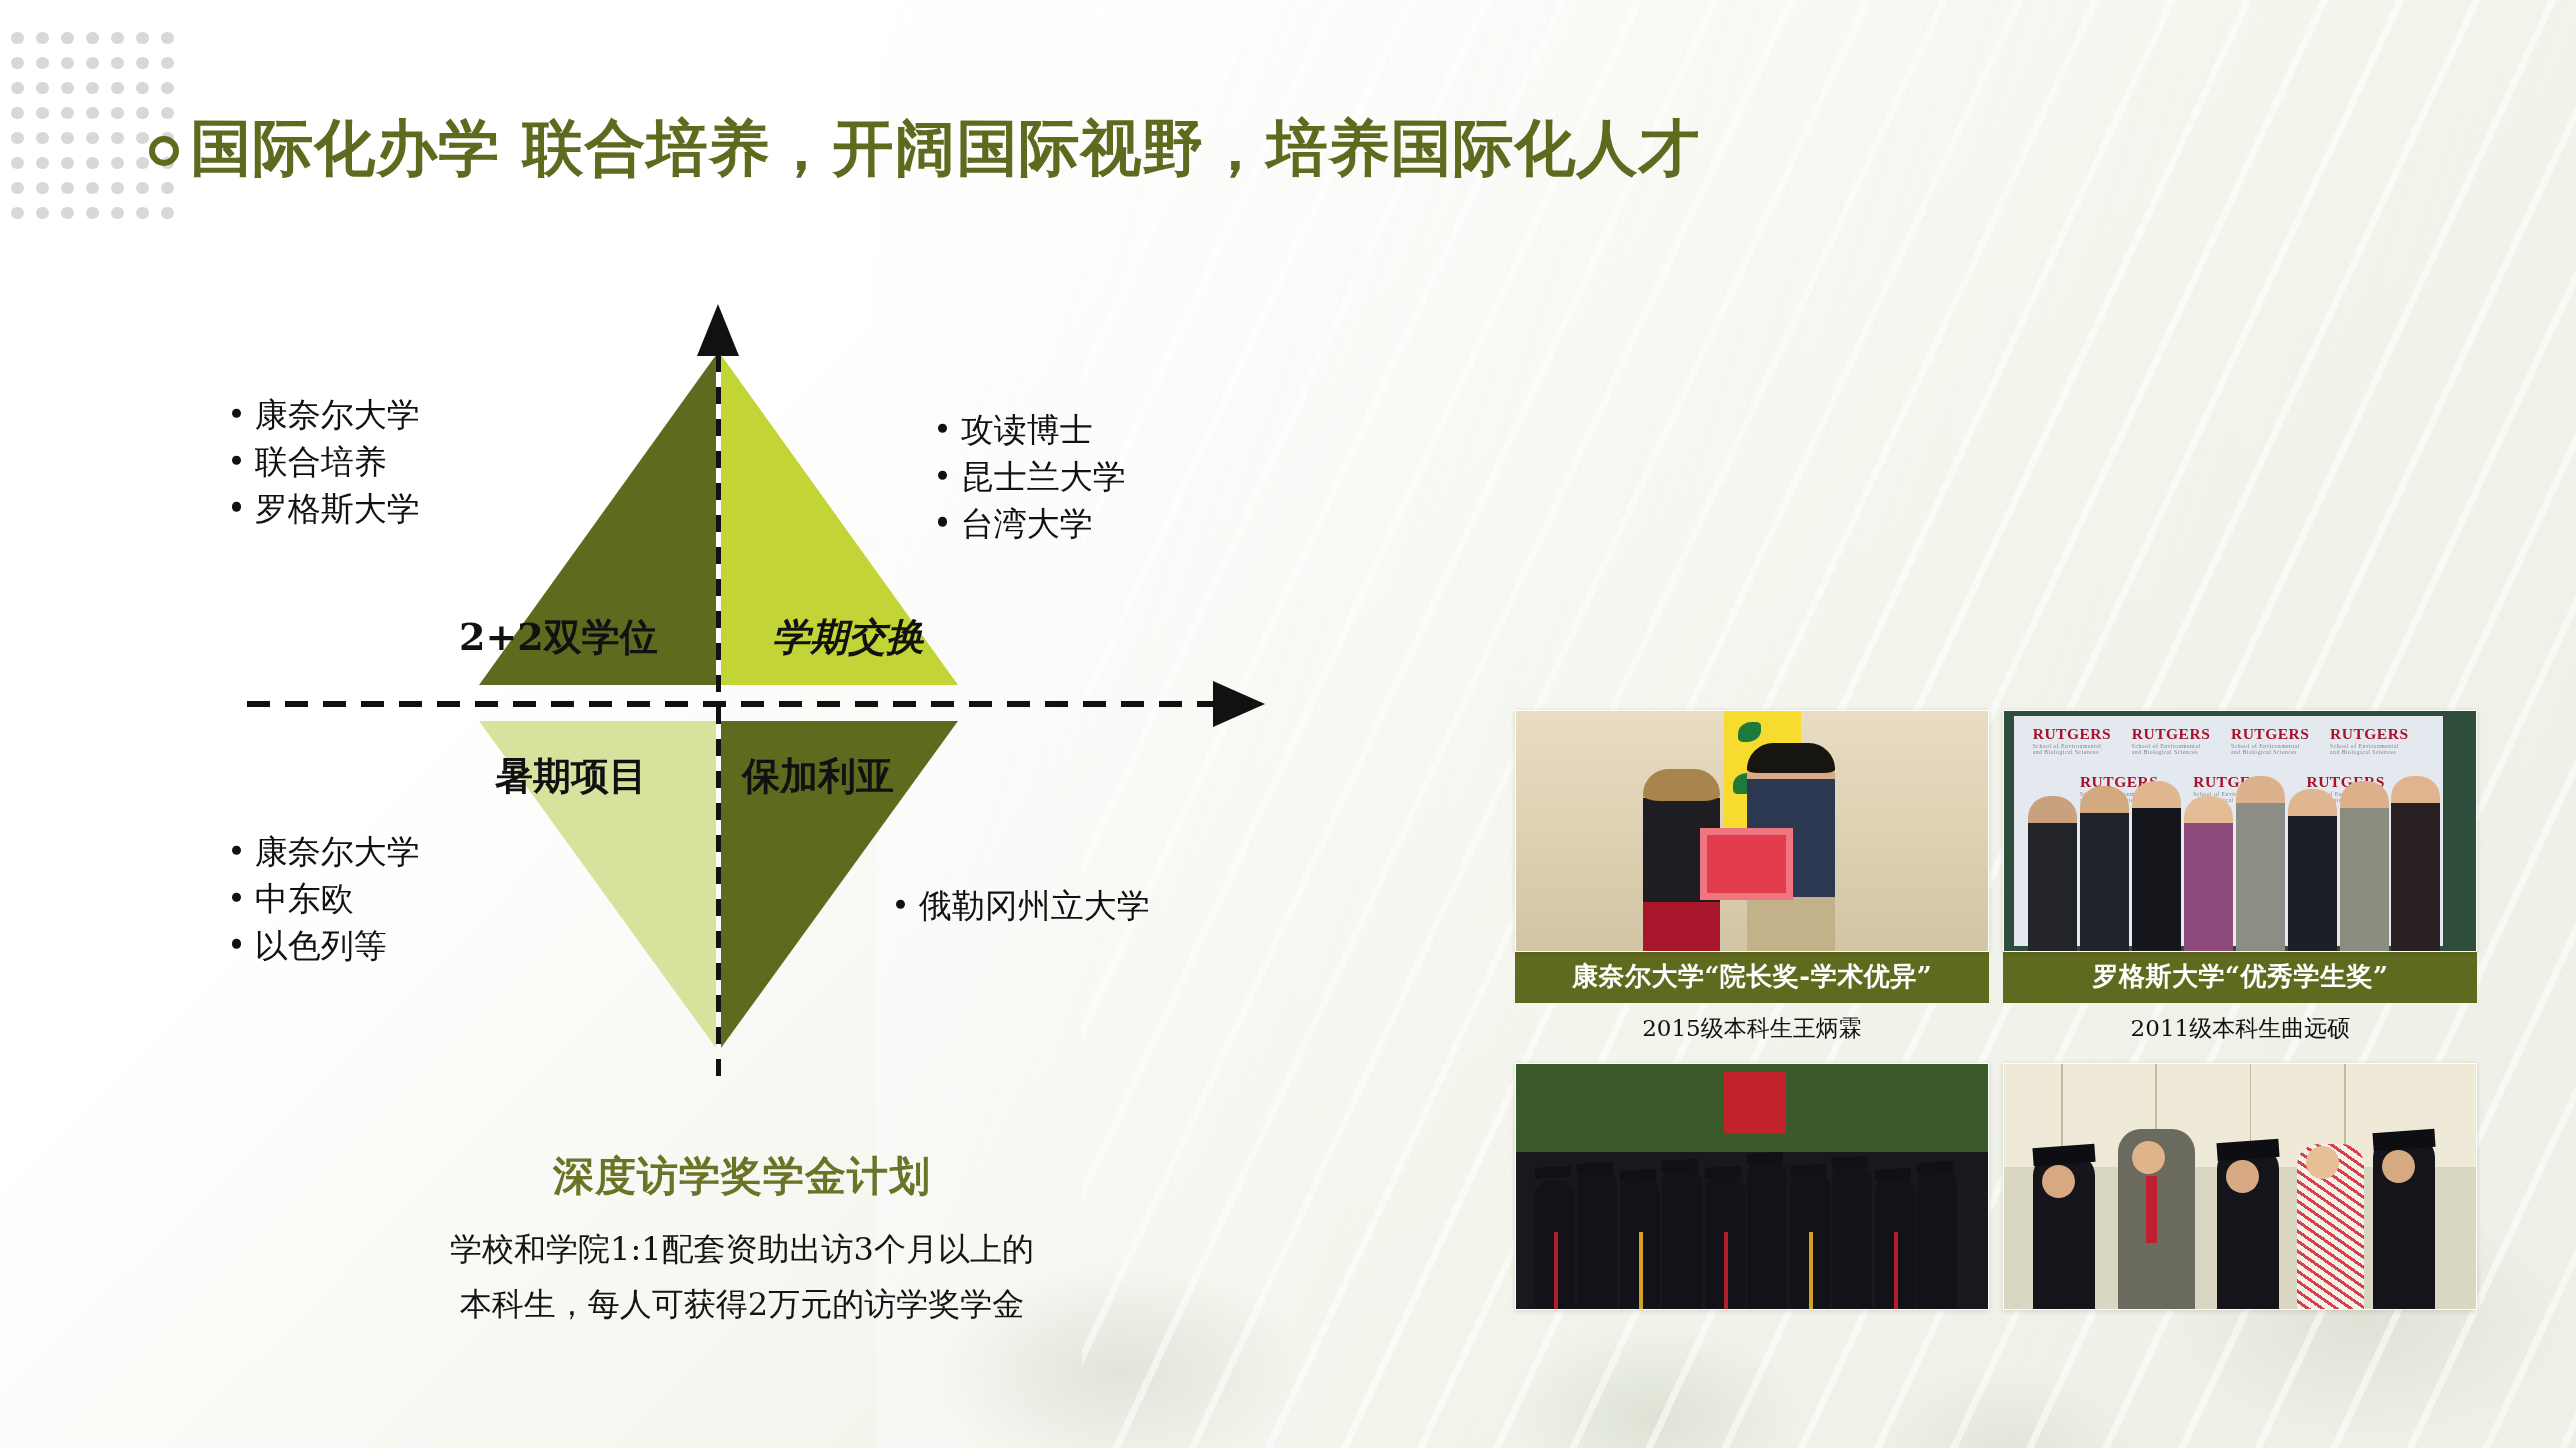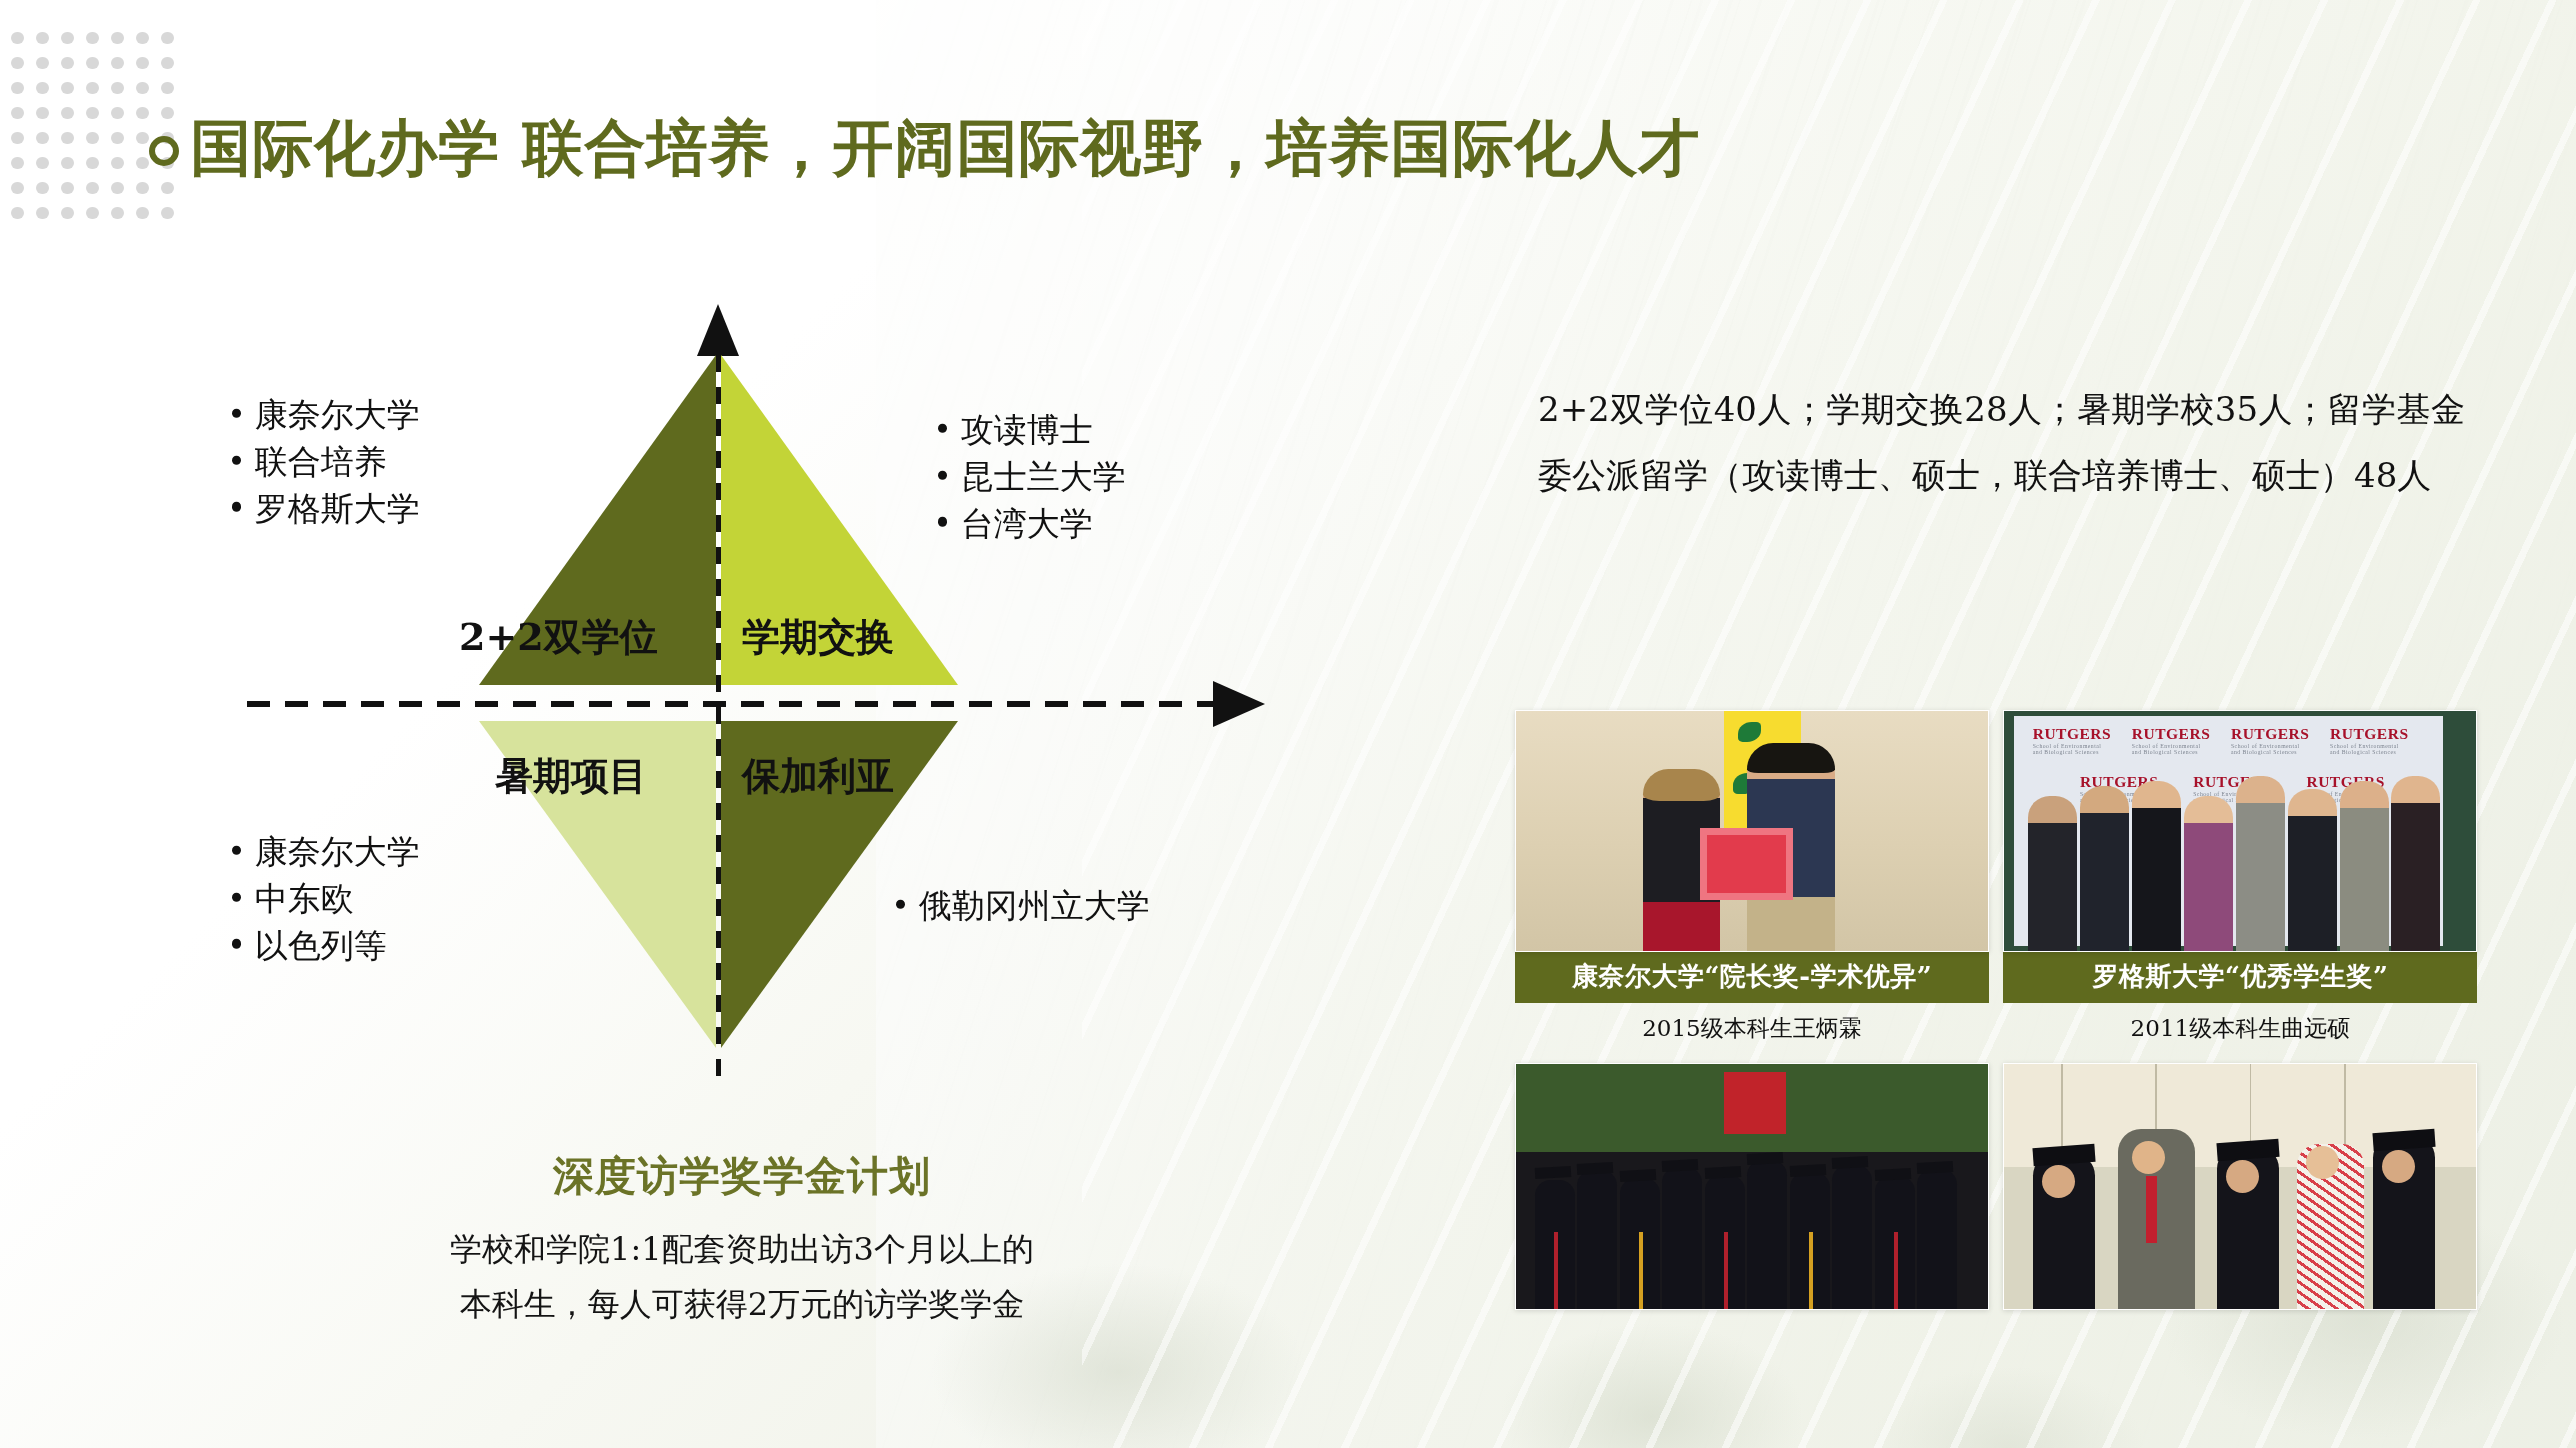--- a/index.html
+++ b/index.html
@@ -89,21 +89,21 @@
   #quad-bl .quad-shape { background:#d7e39c; clip-path:polygon(0 0,100% 0,100% 100%); }
   
   #quad-br { left:721px; top:721px; width:237px; height:327px; }
   #quad-br .quad-shape { background:#5f6a1e; clip-path:polygon(0 0,100% 0,0 100%); }
 
   .quad-label {
     position:absolute; font-size:38px; font-weight:bold; color:#111;
     font-family:"DejaVu Serif",serif; white-space:nowrap; line-height:1;
   }
   #label-tl { left:459px; top:618px; }
-  #label-tr { left:742px; top:618px; }
+  #label-tr { left:772px; top:618px;font-style:italic; }
   #label-bl { left:495px; top:757px; }
   #label-br { left:742px; top:757px; }
 
   
   #axis-v {
     position:absolute; left:716px; top:355px; width:5.2px; height:726px;
     background:repeating-linear-gradient(to bottom,#111 0 17.5px,rgba(0,0,0,0) 17.5px 32px);
   }
   #axis-v-arrow {
     position:absolute; left:697px; top:304px;
@@ -411,21 +411,20 @@
         </li>
     </ul>
   </div>
 
   <div id="scholarship">
     <div id="scholarship-title">深度访学奖学金计划</div>
     <p>学校和学院1:1配套资助出访3个月以上的</p>
     <p>本科生，每人可获得2万元的访学奖学金</p>
   </div>
 
-  <div id="stats">2+2双学位40人；学期交换28人；暑期学校35人；留学基金委公派留学（攻读博士、硕士，联合培养博士、硕士）48人</div>
 
   <div id="photos">
 
     <div class="photo-row">
 
       <div class="photo-card">
         <div class="photo" id="photo-award">
           <div class="flag"></div>
           <div class="ivy1"></div>
           <div class="ivy2"></div>

